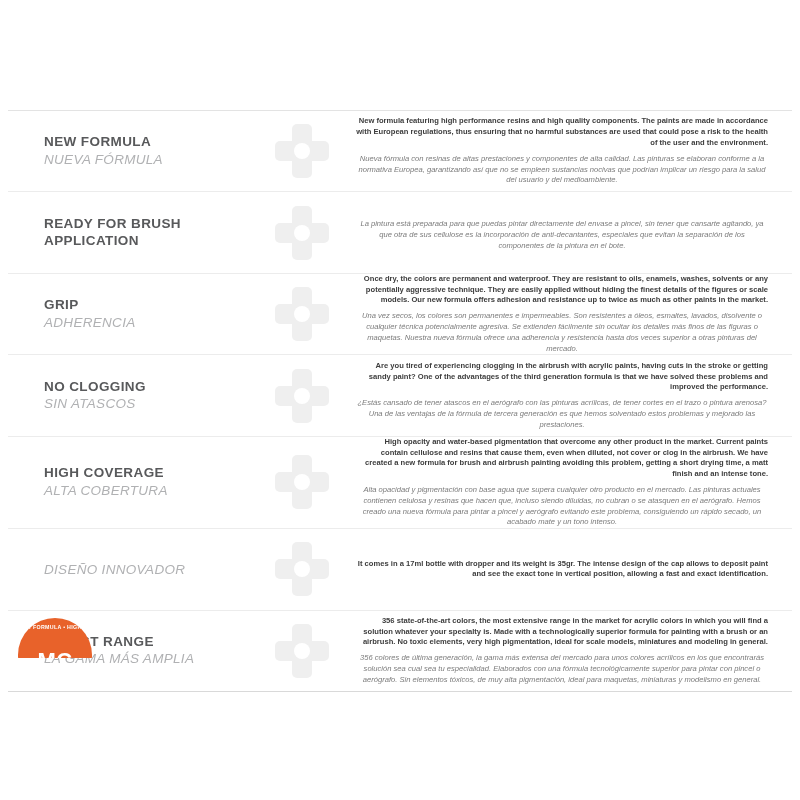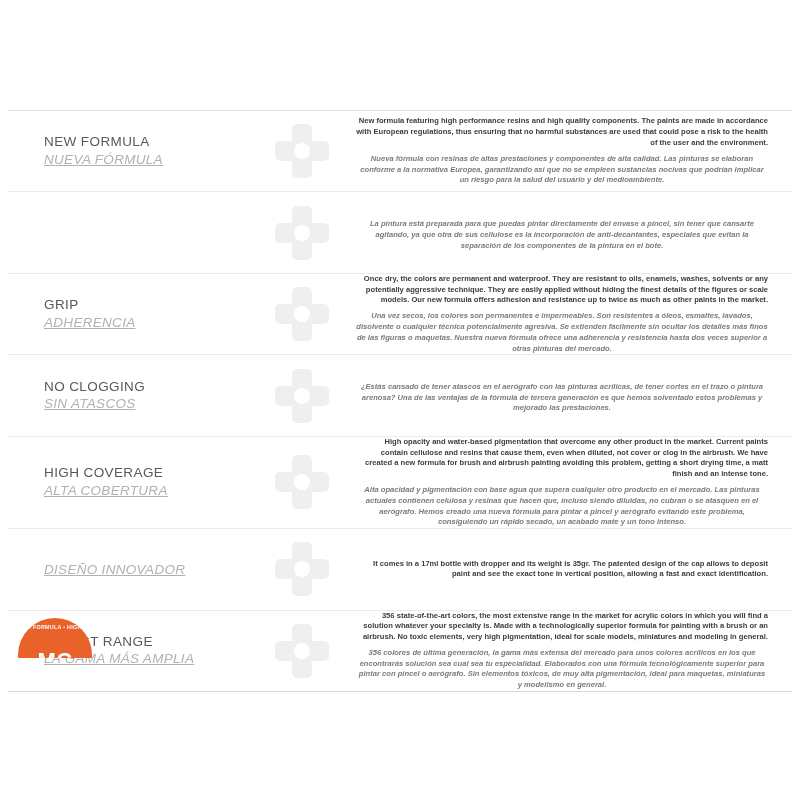--- a/index.html
+++ b/index.html
@@ -55,35 +55,34 @@
     border-top: 1px solid #ececec;
   }
   .titles {
     width: 210px;
     flex: 0 0 210px;
     padding-right: 6px;
     box-sizing: border-box;
   }
   .title-en {
     font-size: 13.5px;
-    font-weight: normal;
+    font-weight: bold;
     letter-spacing: 0.4px;
     color: #58595b;
     line-height: 1.22;
     text-transform: uppercase;
   }
   .title-es {
     font-size: 13.5px;
     font-style: italic;
     letter-spacing: 0.3px;
     color: #b0b1b3;
     line-height: 1.22;
     text-transform: uppercase;
     margin-top: 1px;
-    text-decoration: underline;
   }
   .iconcell {
     width: 96px;
     flex: 0 0 96px;
     display: flex;
     align-items: center;
     justify-content: center;
   }
   .cross {
     position: relative;
@@ -122,21 +121,21 @@
     line-height: 1.42;
     color: #3d3d3d;
     font-weight: bold;
     text-align: right;
   }
   .text-es {
     font-size: 7.6px;
     line-height: 1.42;
     color: #7b7b7b;
     font-style: italic;
-    font-weight: bold;
+    font-weight: normal;
     margin-top: 5px;
   }
   .badge {
     position: absolute;
     left: 18px;
     bottom: 108px;
     width: 74px;
     height: 74px;
     border-radius: 50%;
     background: #e8622a;
@@ -186,20 +185,21 @@
           </div>
         </div>
         <div class="texts">
           <div class="text-en">New formula featuring high performance resins and high quality components. The paints are made in accordance with European regulations, thus ensuring that no harmful substances are used that could pose a risk to the health of the user and the environment.</div>
           <div class="text-es">Nueva fórmula con resinas de altas prestaciones y componentes de alta calidad. Las pinturas se elaboran conforme a la normativa Europea, garantizando así que no se empleen sustancias nocivas que podrían implicar un riesgo para la salud del usuario y del medioambiente.</div>
         </div>
       </div>
 
       <div class="row">
         <div class="titles">
+          <div class="title-en">READY FOR BRUSH APPLICATION</div>
         </div>
         <div class="iconcell">
           <div class="cross">
             <div class="arm-h"></div>
               <div class="arm-v"></div>
               <div class="hole"></div>
           </div>
         </div>
         <div class="texts">
           <div class="text-es">La pintura está preparada para que puedas pintar directamente del envase a pincel, sin tener que cansarte agitando, ya que otra de sus cellulose es la incorporación de anti-decantantes, especiales que evitan la separación de los componentes de la pintura en el bote.</div>
@@ -230,20 +230,21 @@
           <div class="title-es">SIN ATASCOS</div>
         </div>
         <div class="iconcell">
           <div class="cross">
             <div class="arm-h"></div>
               <div class="arm-v"></div>
               <div class="hole"></div>
           </div>
         </div>
         <div class="texts">
+          <div class="text-en">Are you tired of experiencing clogging in the airbrush with acrylic paints, having cuts in the stroke or getting sandy paint? One of the advantages of the third generation formula is that we have solved these problems and improved the performance.</div>
           <div class="text-es">¿Estás cansado de tener atascos en el aerógrafo con las pinturas acrílicas, de tener cortes en el trazo o pintura arenosa? Una de las ventajas de la fórmula de tercera generación es que hemos solventado estos problemas y mejorado las prestaciones.</div>
         </div>
       </div>
 
       <div class="row">
         <div class="titles">
           <div class="title-en">HIGH COVERAGE</div>
           <div class="title-es">ALTA COBERTURA</div>
         </div>
         <div class="iconcell">
@@ -264,21 +265,21 @@
           <div class="title-es">DISEÑO INNOVADOR</div>
         </div>
         <div class="iconcell">
           <div class="cross">
             <div class="arm-h"></div>
               <div class="arm-v"></div>
               <div class="hole"></div>
           </div>
         </div>
         <div class="texts">
-          <div class="text-en">It comes in a 17ml bottle with dropper and its weight is 35gr. The patented design of the cap allows to deposit paint and see the exact tone in vertical position, allowing a fast and exact identification.</div>
+          <div class="text-en">It comes in a 17ml bottle with dropper and its weight is 35gr. The intense design of the cap allows to deposit paint and see the exact tone in vertical position, allowing a fast and exact identification.</div>
         </div>
       </div>
 
       <div class="row">
         <div class="titles">
           <div class="title-en">WIDEST RANGE</div>
           <div class="title-es">LA GAMA MÁS AMPLIA</div>
         </div>
         <div class="iconcell">
           <div class="cross">

